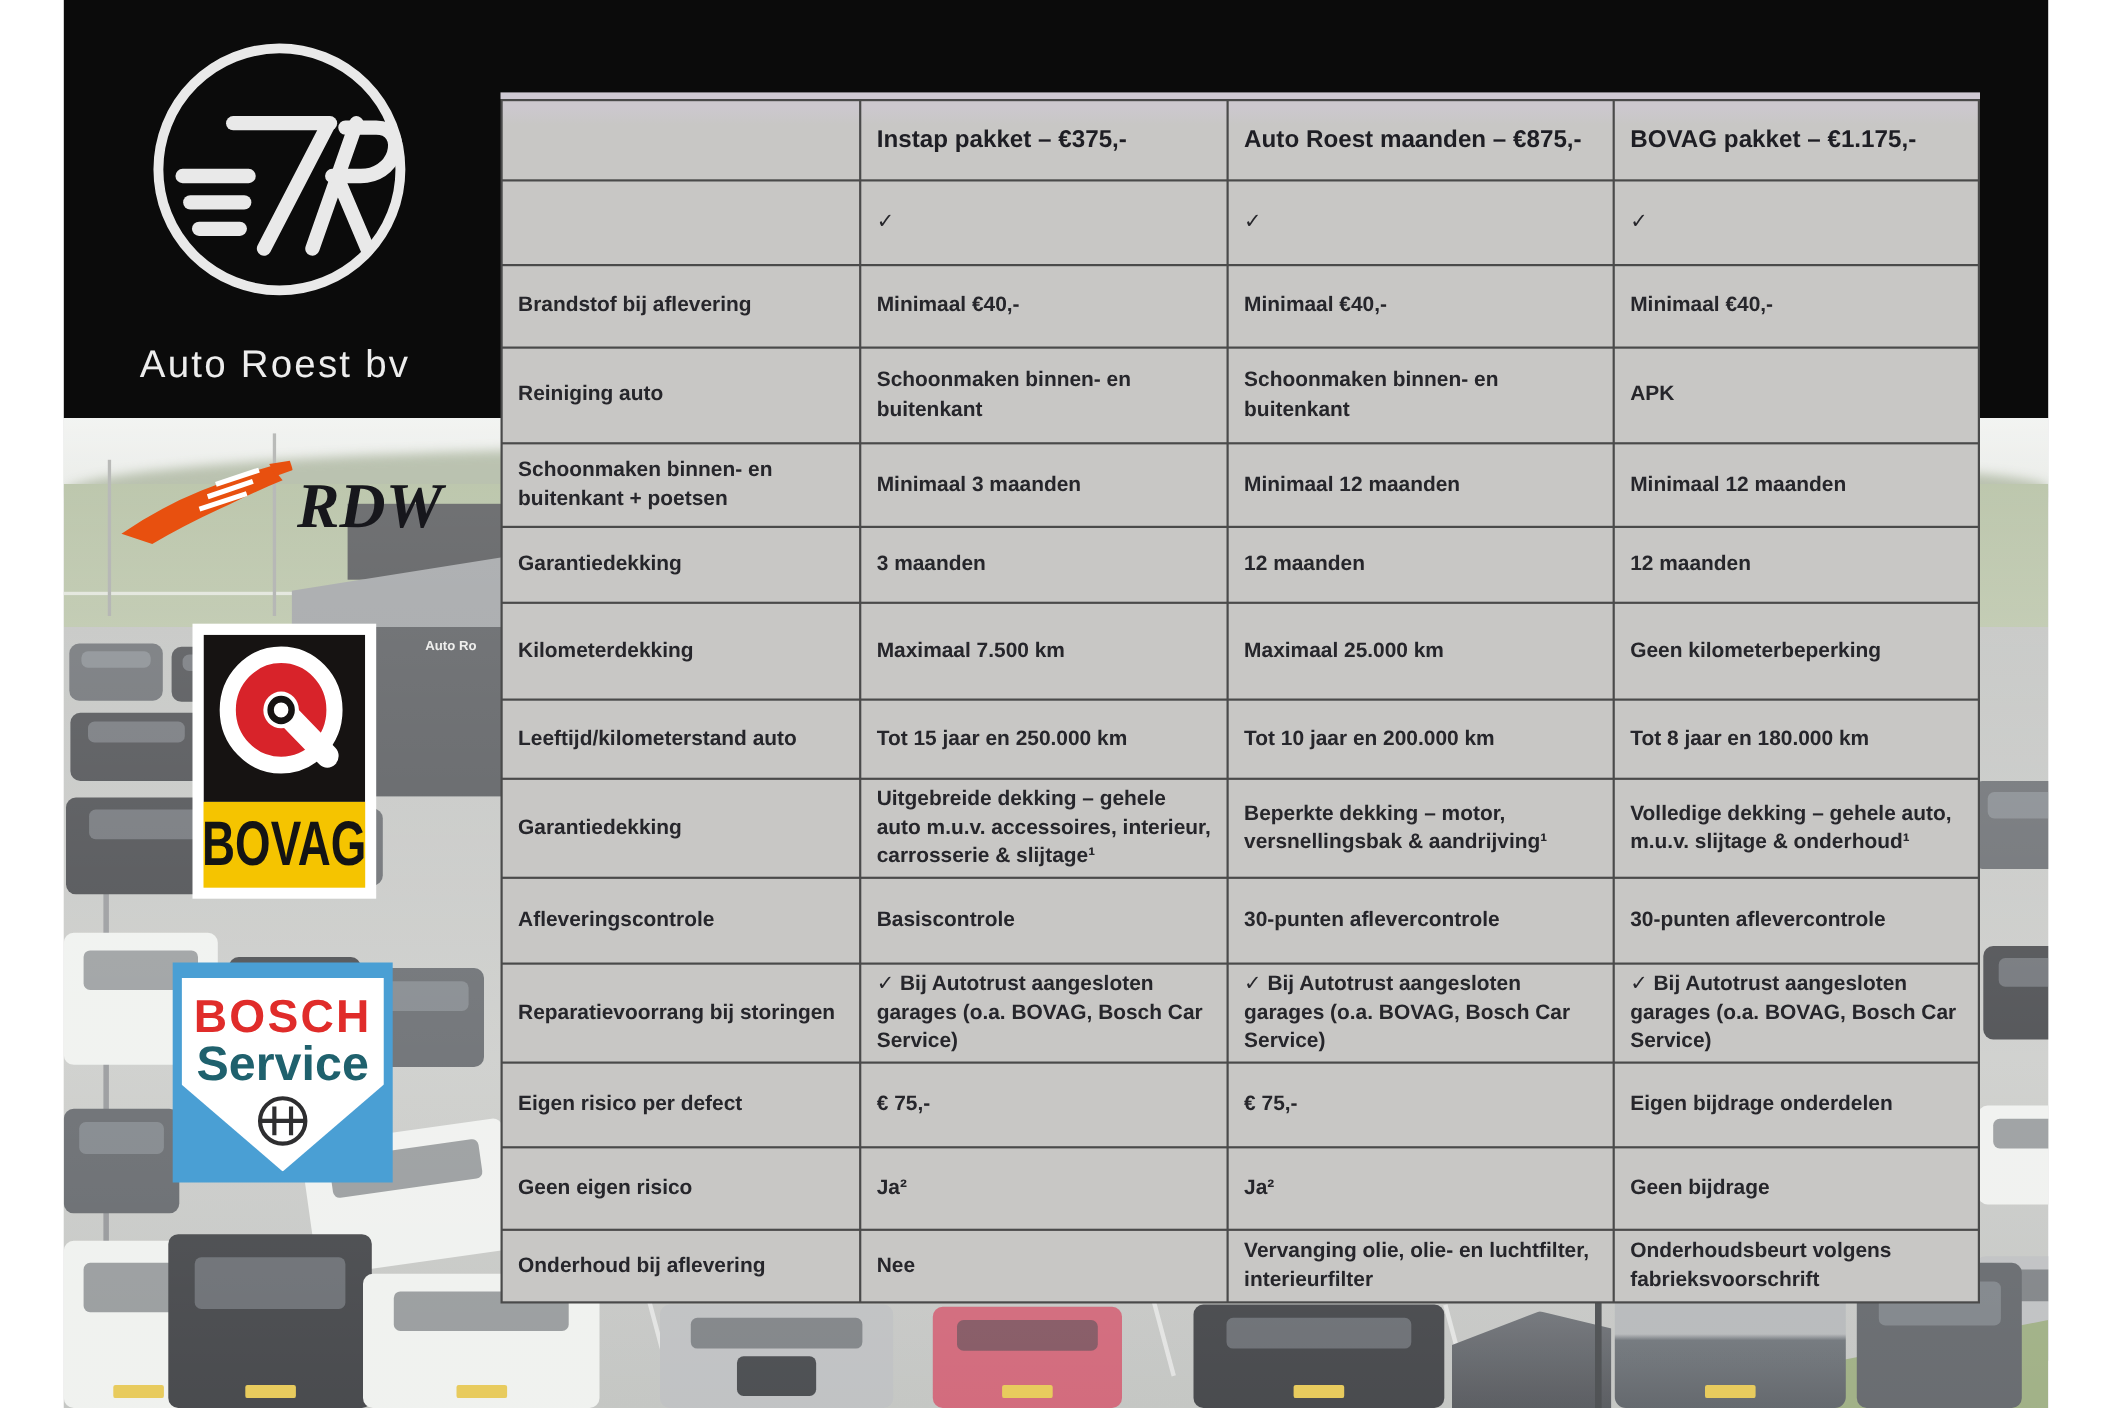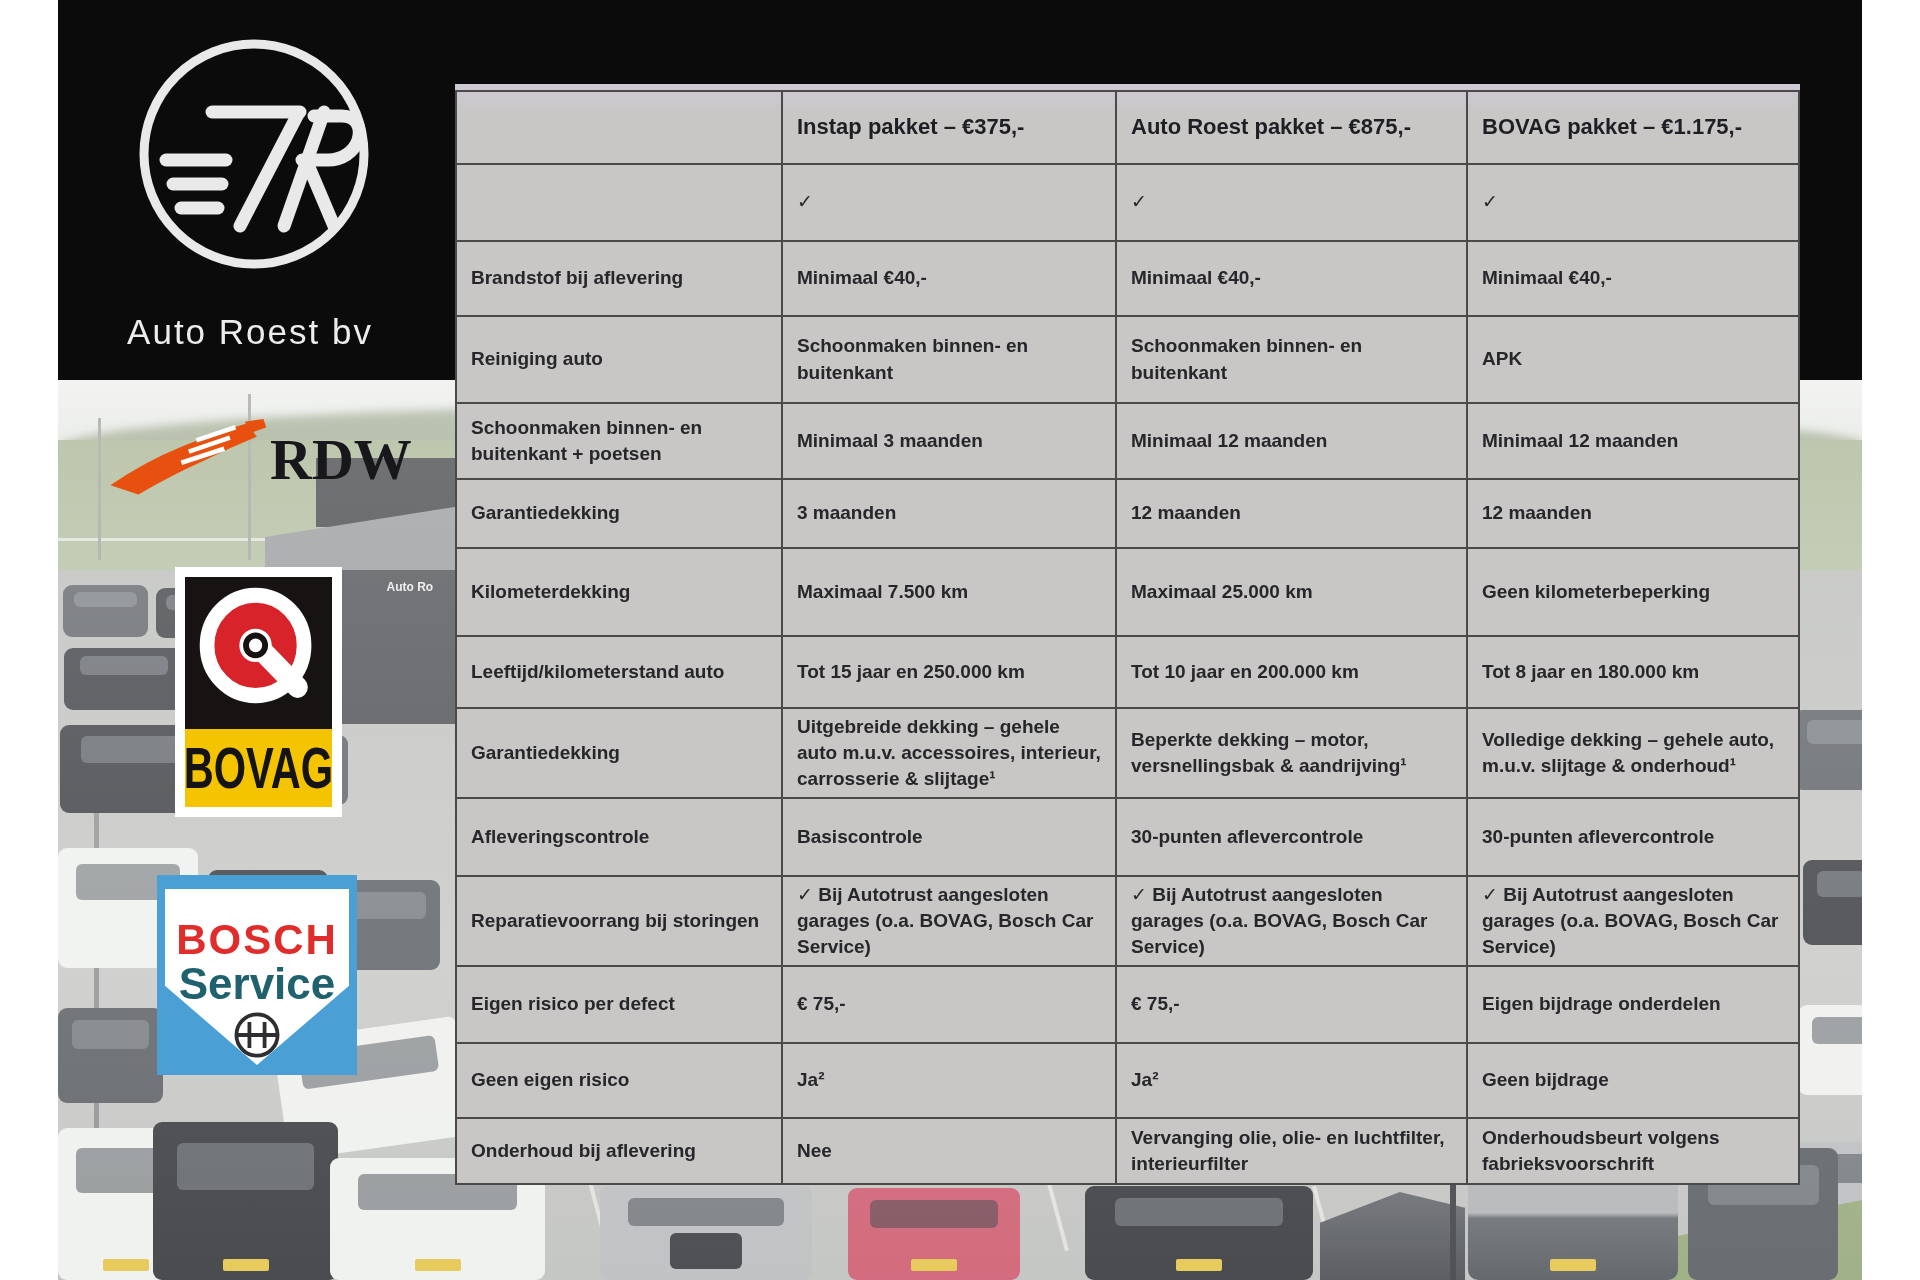--- a/index.html
+++ b/index.html
@@ -52,35 +52,35 @@
   .plate{position:absolute;bottom:9px;left:50%;transform:translateX(-50%);
          width:46px;height:12px;background:#e4c13e;border-radius:2px;}
   .grille{position:absolute;left:50%;bottom:12%;transform:translateX(-50%);
           width:34%;height:38%;background:#2c2f33;border-radius:6px;}
   .canopy{position:absolute;background:linear-gradient(#5a5e64,#3d4045);
           clip-path:polygon(0 35%,55% 0,100% 18%,100% 100%,0 100%);}
   .haze{position:absolute;inset:0;pointer-events:none;
         background:linear-gradient(rgba(255,255,255,.34),rgba(255,255,255,.16));}
 
   
-  .rdw{position:absolute;left:106px;top:418px;display:flex;align-items:center;gap:4px;}
+  .rdw{position:absolute;left:106px;top:418px;display:flex;align-items:center;gap:4px;font-style:italic;}
   .rdw-text{font-family:"Liberation Serif","DejaVu Serif",serif;font-weight:bold;
             font-size:58px;color:#17171c;line-height:1;}
 
   .bovag{position:absolute;left:175px;top:567px;width:167px;height:250px;background:#ffffff;
          box-sizing:border-box;padding:10px;display:flex;flex-direction:column;}
   .bovag-emblem{flex:1 1 auto;}
   .bovag-band{height:78px;background:#f5c400;display:flex;align-items:center;justify-content:center;}
   .bovag-word{font-size:52px;font-weight:bold;color:#141414;transform:scaleX(.8) scaleY(1.1);letter-spacing:0;}
 
   .bosch{position:absolute;left:157px;top:875px;width:200px;height:200px;background:#4a9fd4;}
   .bosch-shield{position:absolute;left:4%;right:4%;top:7%;bottom:5%;background:#ffffff;
                 clip-path:polygon(0 0,100% 0,100% 55%,50% 100%,0 55%);
                 display:flex;flex-direction:column;align-items:center;}
-  .bosch-word1{margin-top:30px;font-size:42px;font-weight:bold;letter-spacing:2px;color:#e02c2a;line-height:1;}
+  .bosch-word1{margin-top:14px;font-size:42px;font-weight:bold;letter-spacing:2px;color:#e02c2a;line-height:1;}
   .bosch-word2{font-size:44px;font-weight:bold;color:#1f616d;line-height:1.05;}
   .bosch-symbol{margin-top:2px;}
 
   
   .table-accent{position:absolute;left:455px;top:84px;width:1345px;height:6px;background:#cfc9d3;}
   .pkg-table{position:absolute;left:455px;top:90px;width:1345px;height:1095px;box-sizing:border-box;
              display:grid;grid-template-columns:324px 332px 349px 330px;
              grid-template-rows:71px 75px 73px 85px 74px 67px 86px 70px 88px 76px 88px 75px 73px 64px;
              gap:2px;padding:2px;background:#4a4a4a;}
   .cell{background:#c8c7c5;color:#26262b;font-weight:bold;font-size:19px;line-height:1.38;
@@ -216,21 +216,21 @@
         <circle cx="24" cy="24" r="19" fill="none" stroke="#2e2e30" stroke-width="3.5"></circle>
         <path d="M17 12 V36 M31 12 V36 M17 24 H31 M5 24 H17 M31 24 H43" fill="none" stroke="#2e2e30" stroke-width="3.5"></path>
       </svg>
     </div>
   </div>
 
   <div class="table-accent"></div>
   <div class="pkg-table" id="pkg-grid">
       <div class="cell head"></div>
       <div class="cell head">Instap pakket – €375,-</div>
-      <div class="cell head">Auto Roest pakket – €875,-</div>
+      <div class="cell head">Auto Roest maanden – €875,-</div>
       <div class="cell head">BOVAG pakket – €1.175,-</div>
       <div class="cell label"></div>
       <div class="cell">✓</div>
       <div class="cell">✓</div>
       <div class="cell">✓</div>
       <div class="cell label">Brandstof bij aflevering</div>
       <div class="cell">Minimaal €40,-</div>
       <div class="cell">Minimaal €40,-</div>
       <div class="cell">Minimaal €40,-</div>
       <div class="cell label">Reiniging auto</div>

